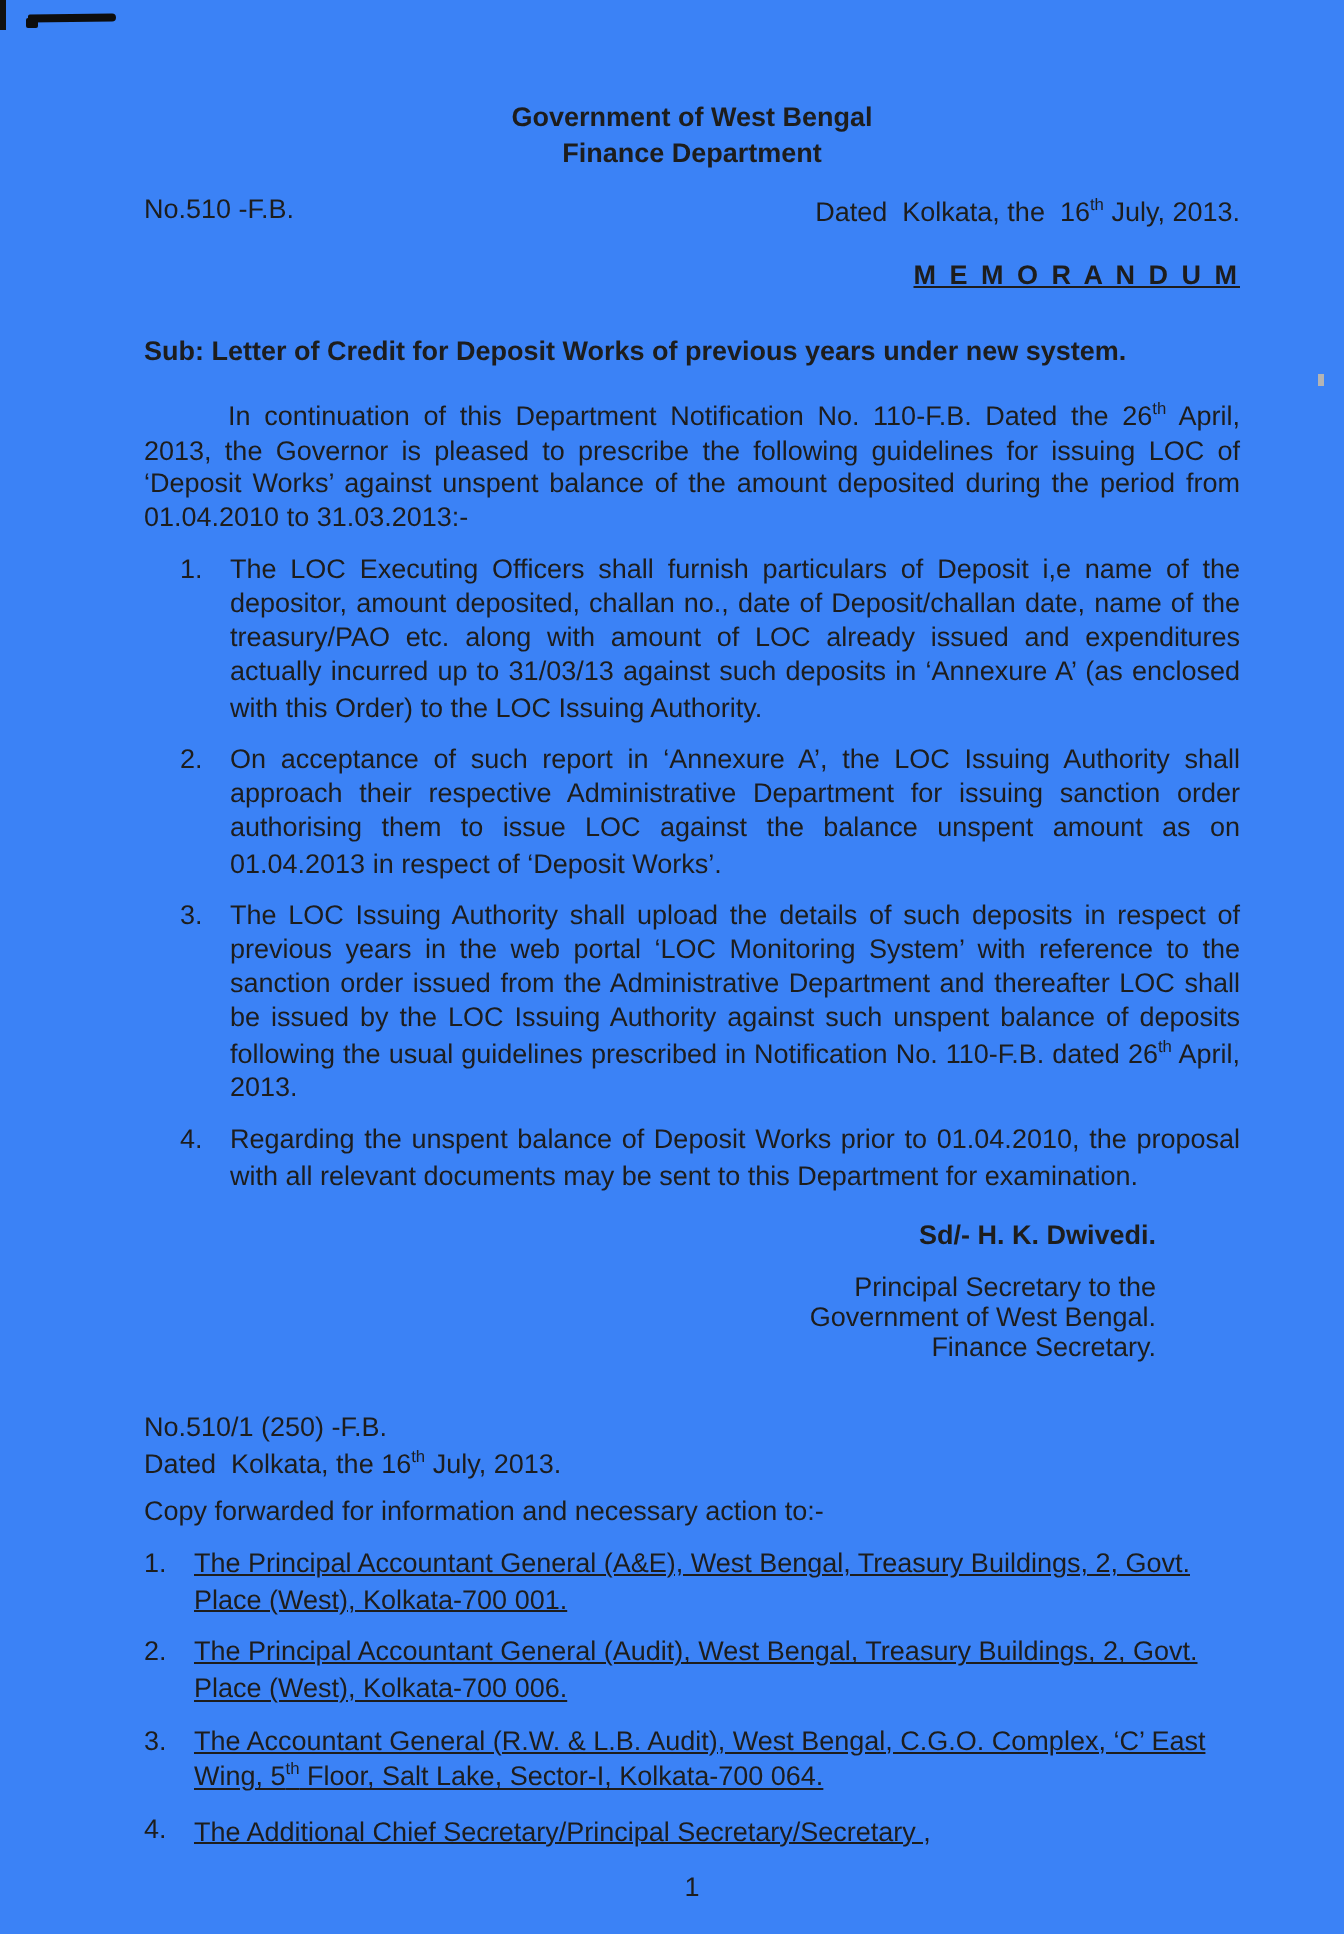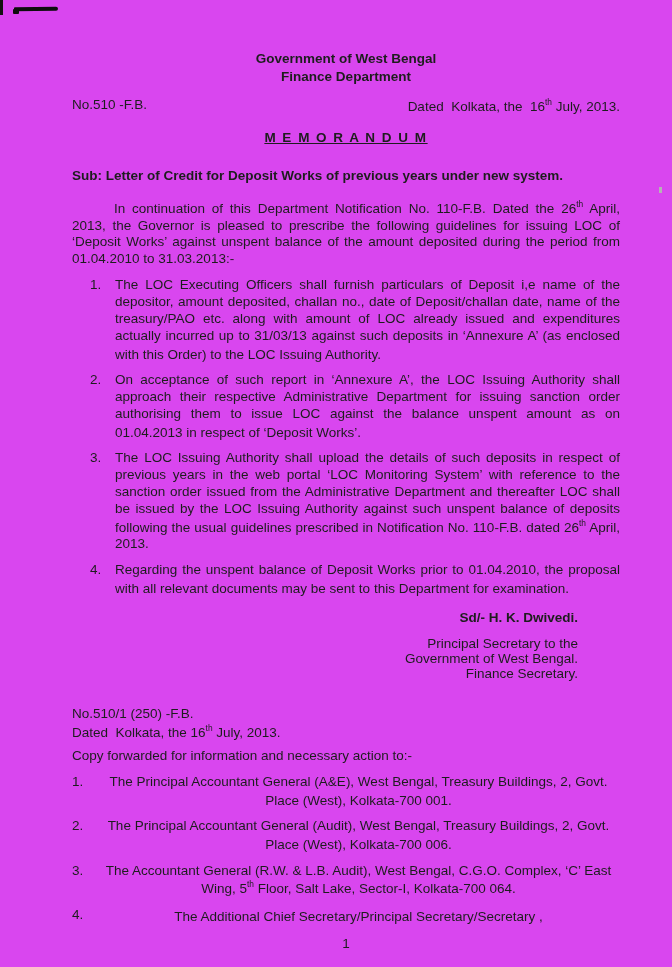--- a/index.html
+++ b/index.html
@@ -1,55 +1,55 @@
 <!DOCTYPE html>
 <html><head>
 <meta charset="utf-8">
 <style>
   html,body{margin:0;padding:0;background:#ffffff;}
   .page{
     position:relative;
     width:672px;height:967px;
     box-sizing:border-box;
-    background:#d946ef;
+    background:#3b82f6;
     color:#1d1d1d;
     font-family:"Liberation Sans", sans-serif;
     font-size:13.5px;
     line-height:1.25;
     padding:50px 52px 0 72px;
     overflow:hidden;
   }
   
   .corner-vline{position:absolute;left:0;top:0;width:3px;height:15px;background:#111;}
   .corner-bar{position:absolute;left:14px;top:7px;width:44px;height:4px;background:#0d0d0d;border-radius:1px 2px 2px 1px;transform:rotate(-0.6deg);}
   .corner-blob{position:absolute;left:13px;top:9px;width:6px;height:5px;background:#0d0d0d;border-radius:1px;}
   .right-mark{position:absolute;left:659px;top:187px;width:3px;height:6px;background:#b4b4b4;}
 
   .letterhead{text-align:center;font-weight:bold;line-height:18px;}
   .ref-row{display:flex;justify-content:space-between;margin-top:11px;}
   .pre{white-space:pre;}
   .sup{font-size:0.62em;vertical-align:super;}
-  .memo-heading{text-align:center;margin-top:15px;}
+  .memo-heading{text-align:right;margin-top:15px;}
   .memo-heading span{font-weight:bold;text-decoration:underline;letter-spacing:1.5px;}
   .subject{margin-top:21px;font-weight:bold;}
   .subject .underlined{text-decoration-thickness:2px;}
   .intro{margin-top:14px;text-align:justify;text-indent:42px;}
   .glist{margin-top:2px;}
   .gitem{display:flex;margin-top:9px;margin-left:18px;}
   .gitem .num{flex:0 0 25px;}
   .gitem .txt{flex:1;text-align:justify;}
   .sig-block{width:250px;margin:13px 42px 0 auto;text-align:right;}
   .sig-name{font-weight:bold;margin-bottom:9px;}
   .sig-title{line-height:15px;}
   .fwd-ref-row{display:flex;justify-content:space-between;margin-top:25px;flex-direction:column;}
   .copy-line{margin-top:7px;}
   .flist{margin-top:1px;}
   .fitem{display:flex;margin-top:9px;}
   .fitem .num{flex:0 0 25px;}
-  .fitem .txt{flex:1;text-align:center;}
+  .fitem .txt{flex:1;text-align:left;text-decoration:underline;}
   .page-num{text-align:center;margin-top:11px;}
 </style>
 </head>
 <body>
 
 <div class="page">
 
   <div class="corner-vline"></div>
   <div class="corner-bar"></div>
   <div class="corner-blob"></div>

